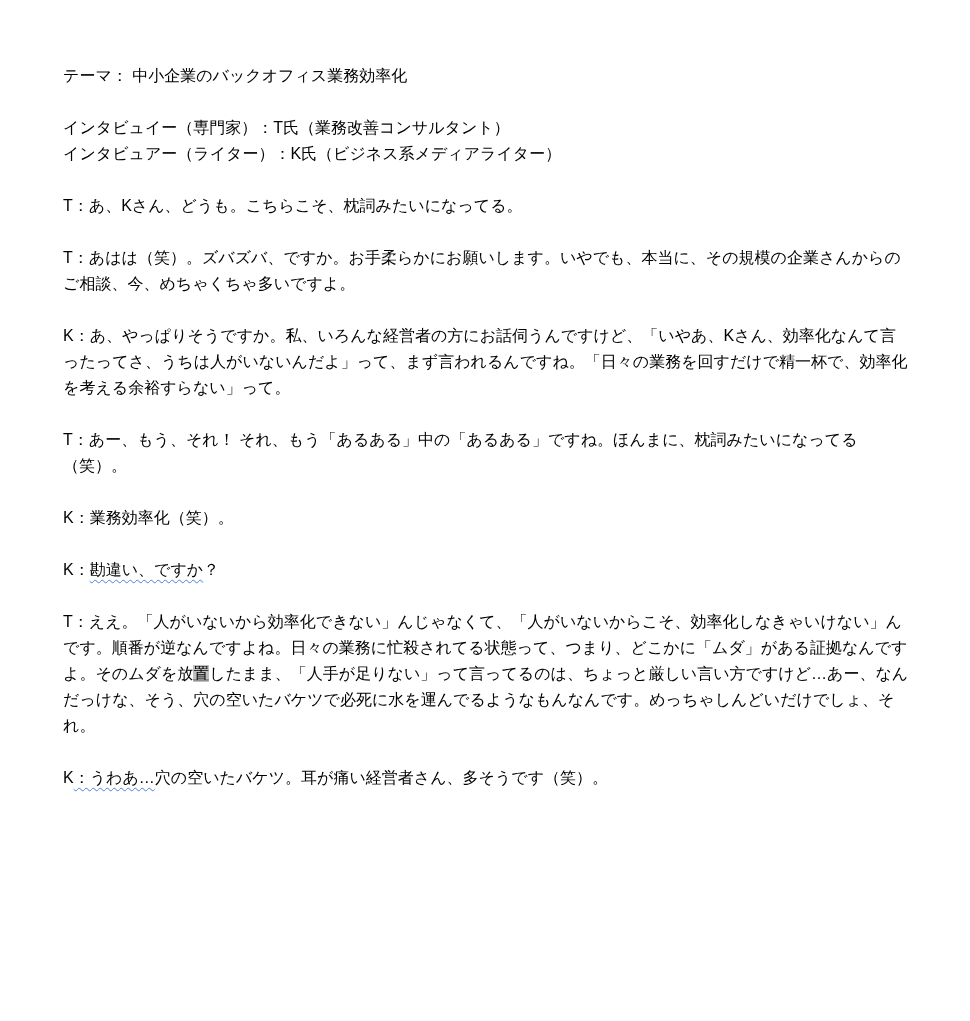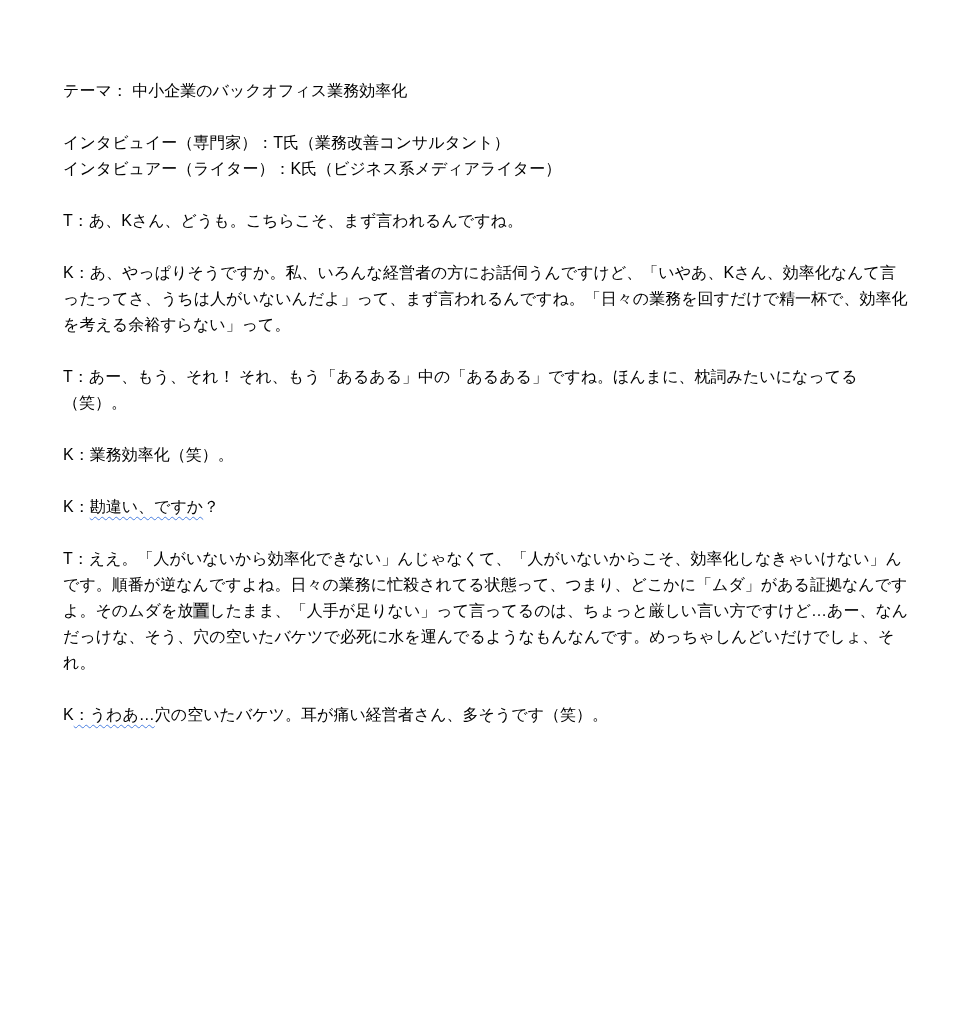--- a/index.html
+++ b/index.html
@@ -9,21 +9,21 @@
   }
   body {
     width: 970px;
     height: 1021px;
     overflow: hidden;
     position: relative;
   }
   .doc {
     position: absolute;
     left: 63px;
-    top: 78px;
+    top: 63px;
     width: 846px;
     font-family: "Liberation Sans", "DejaVu Sans", sans-serif;
     font-size: 16px;
     line-height: 26px;
     color: var(--text-color, #000000);
     text-align: left;
   }
   .para {
     margin: 0 0 26px 0;
     white-space: pre-wrap;
@@ -42,21 +42,22 @@
   }
 </style>
 </head>
 <body style="background: rgb(255, 255, 255);">
 
 <div class="page">
   <div class="doc" id="doc">
       <p class="para"><span>テーマ： 中小企業のバックオフィス業務効率化</span></p>
       <p class="para"><span>インタビュイー（専門家）：T氏（業務改善コンサルタント）
 インタビュアー（ライター）：K氏（ビジネス系メディアライター）</span></p>
-      <p class="para"><span>T：あ、Kさん、どうも。こちらこそ、まず言われるんですね。</span></p>
+      <p class="para"><span>T：あ、Kさん、どうも。こちらこそ、枕詞みたいになってる。</span></p>
+      <p class="para"><span>T：あはは（笑）。ズバズバ、ですか。お手柔らかにお願いします。いやでも、本当に、その規模の企業さんからのご相談、今、めちゃくちゃ多いですよ。</span></p>
       <p class="para"><span>K：あ、やっぱりそうですか。私、いろんな経営者の方にお話伺うんですけど、「いやあ、Kさん、効率化なんて言ったってさ、うちは人がいないんだよ」って、まず言われるんですね。「日々の業務を回すだけで精一杯で、効率化を考える余裕すらない」って。</span></p>
       <p class="para"><span>T：あー、もう、それ！ それ、もう「あるある」中の「あるある」ですね。ほんまに、枕詞みたいになってる（笑）。</span></p>
       <p class="para"><span>K：業務効率化（笑）。</span></p>
       <p class="para"><span>K：</span><span class="grammar">勘違い、ですか</span><span>？</span></p>
       <p class="para"><span>T：ええ。「人がいないから効率化できない」んじゃなくて、「人がいないからこそ、効率化しなきゃいけない」んです。順番が逆なんですよね。日々の業務に忙殺されてる状態って、つまり、どこかに「ムダ」がある証拠なんですよ。そのムダを放</span><span class="highlight">置</span><span>したまま、「人手が足りない」って言ってるのは、ちょっと厳しい言い方ですけど…あー、なんだっけな、そう、穴の空いたバケツで必死に水を運んでるようなもんなんです。めっちゃしんどいだけでしょ、それ。</span></p>
       <p class="para"><span>K</span><span class="grammar">：うわあ…</span><span>穴の空いたバケツ。耳が痛い経営者さん、多そうです（笑）。</span></p>
     </div>
 </div>
 
 </body></html>

